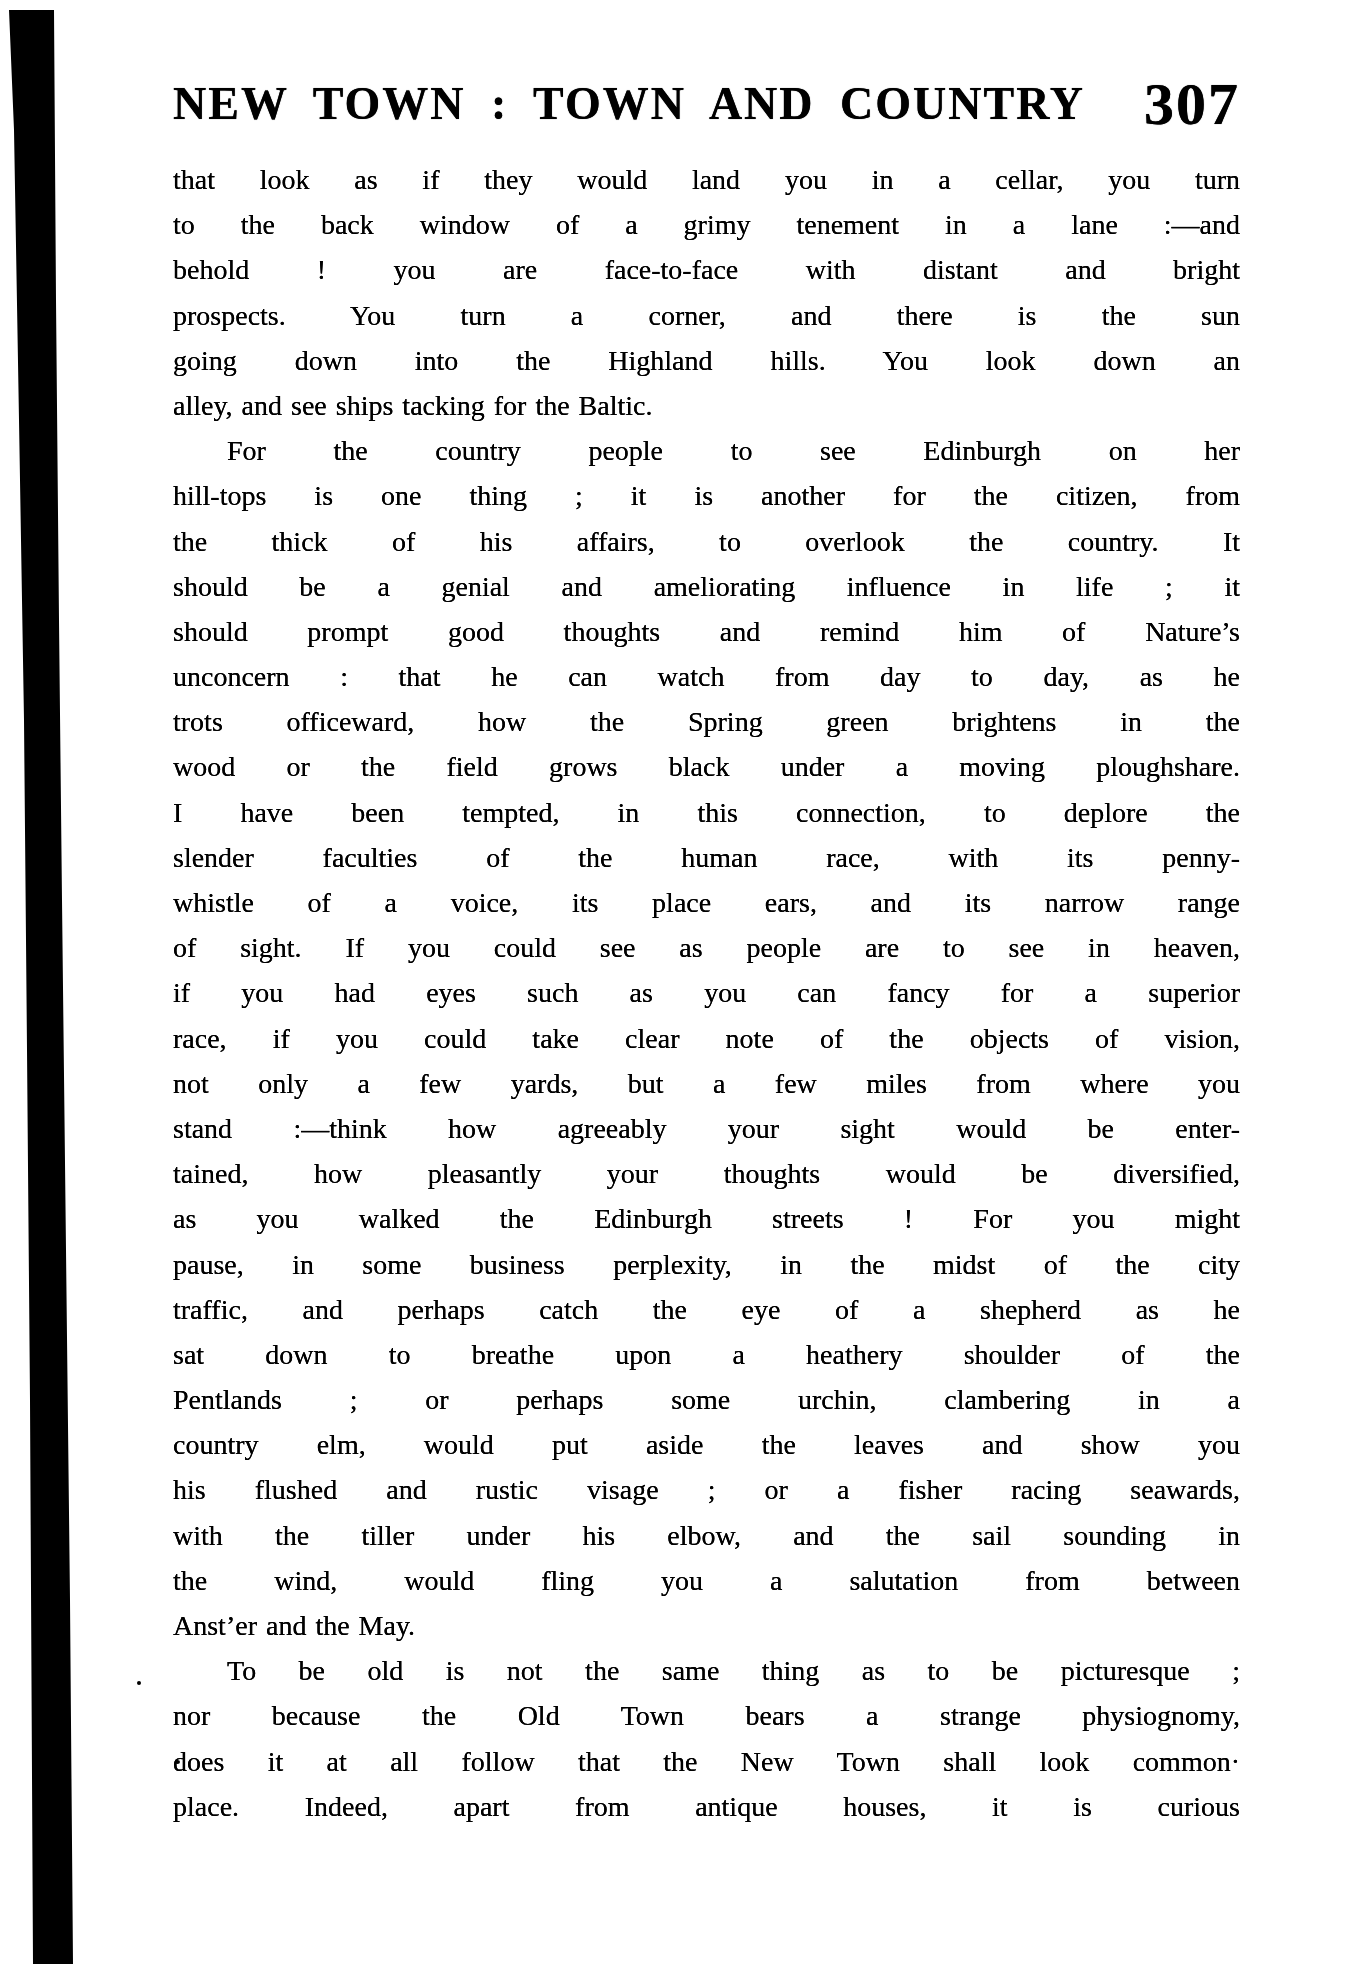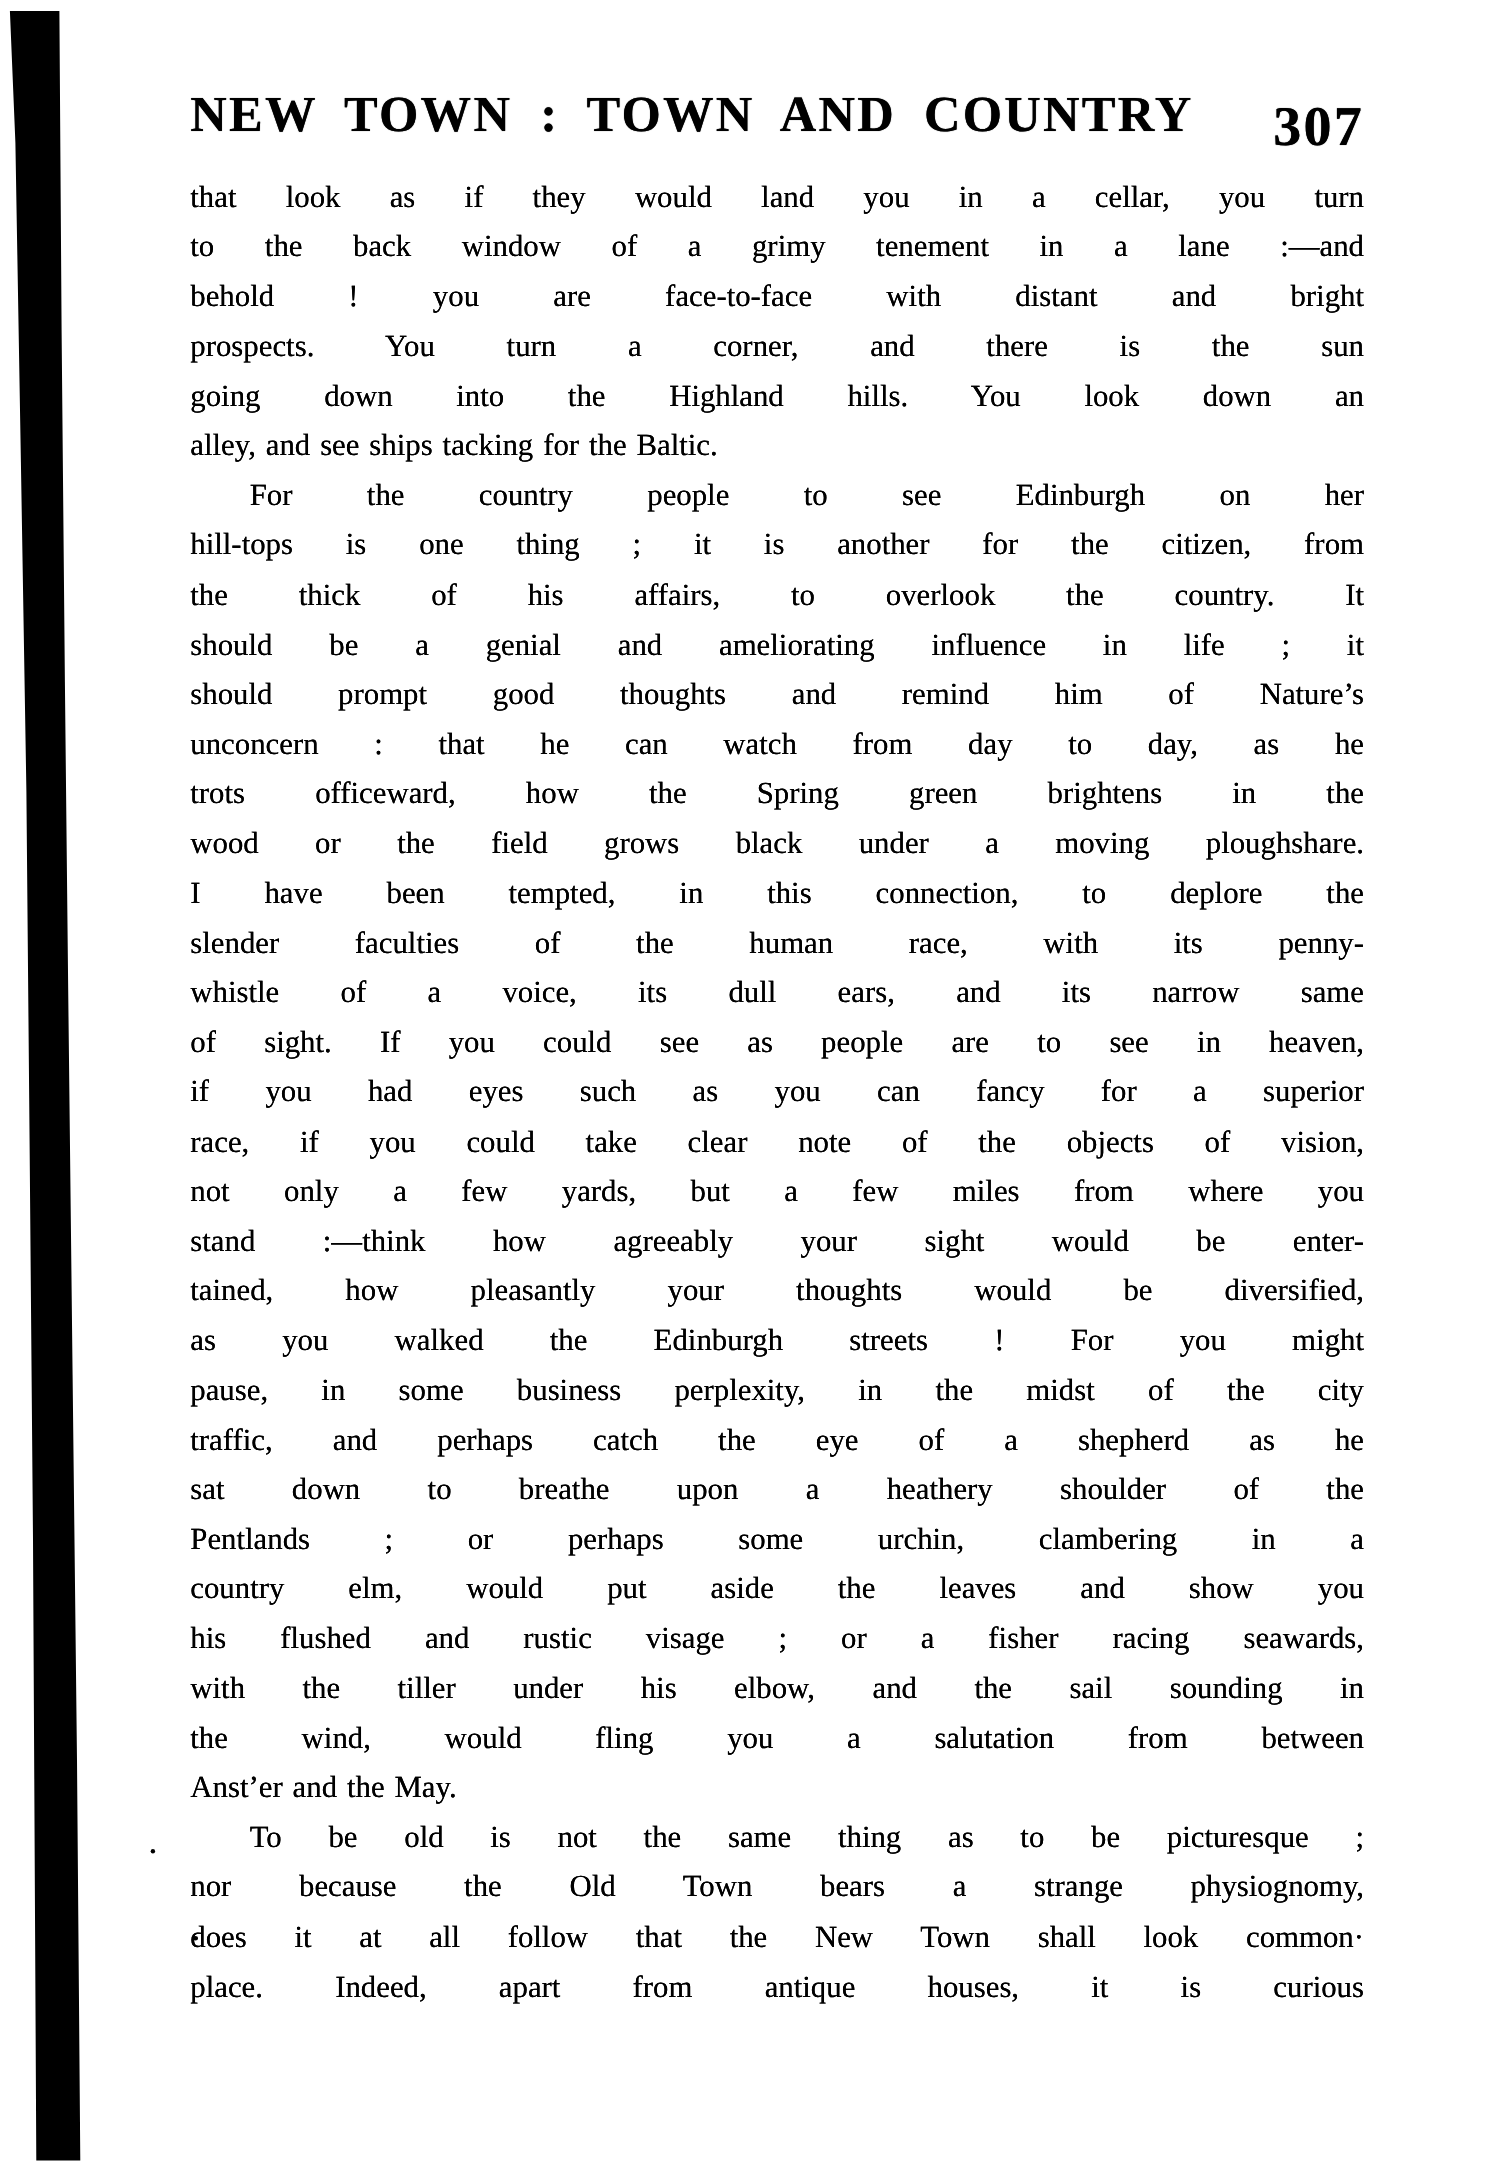--- a/index.html
+++ b/index.html
@@ -37,22 +37,22 @@
     line-height: 56px;
     font-weight: 700;
     letter-spacing: 2px;
     word-spacing: 12px;
     text-shadow: 0 0 0.7px #000;
     white-space: nowrap;
   }
   .page-num {
     position: absolute;
     right: 0;
-    top: 12px;
-    font-size: 51px;
+    top: 0;
+    font-size: 60px;
     line-height: 56px;
     font-weight: 700;
     letter-spacing: 2px;
     text-shadow: 0 0 0.7px #000;
   }
   .text-block {
     position: absolute;
     left: 173px;
     top: 157px;
     width: 1067px;
@@ -114,21 +114,21 @@
         <div class="line indent">For the country people to see Edinburgh on her</div>
         <div class="line">hill-tops is one thing ; it is another for the citizen, from</div>
         <div class="line">the thick of his affairs, to overlook the country. It</div>
         <div class="line">should be a genial and ameliorating influence in life ; it</div>
         <div class="line">should prompt good thoughts and remind him of Nature’s</div>
         <div class="line">unconcern : that he can watch from day to day, as he</div>
         <div class="line">trots officeward, how the Spring green brightens in the</div>
         <div class="line">wood or the field grows black under a moving ploughshare.</div>
         <div class="line">I have been tempted, in this connection, to deplore the</div>
         <div class="line">slender faculties of the human race, with its penny-</div>
-        <div class="line">whistle of a voice, its dull ears, and its narrow same</div>
+        <div class="line">whistle of a voice, its place ears, and its narrow range</div>
         <div class="line">of sight. If you could see as people are to see in heaven,</div>
         <div class="line">if you had eyes such as you can fancy for a superior</div>
         <div class="line">race, if you could take clear note of the objects of vision,</div>
         <div class="line">not only a few yards, but a few miles from where you</div>
         <div class="line">stand :—think how agreeably your sight would be enter-</div>
         <div class="line">tained, how pleasantly your thoughts would be diversified,</div>
         <div class="line">as you walked the Edinburgh streets ! For you might</div>
         <div class="line">pause, in some business perplexity, in the midst of the city</div>
         <div class="line">traffic, and perhaps catch the eye of a shepherd as he</div>
         <div class="line">sat down to breathe upon a heathery shoulder of the</div>

